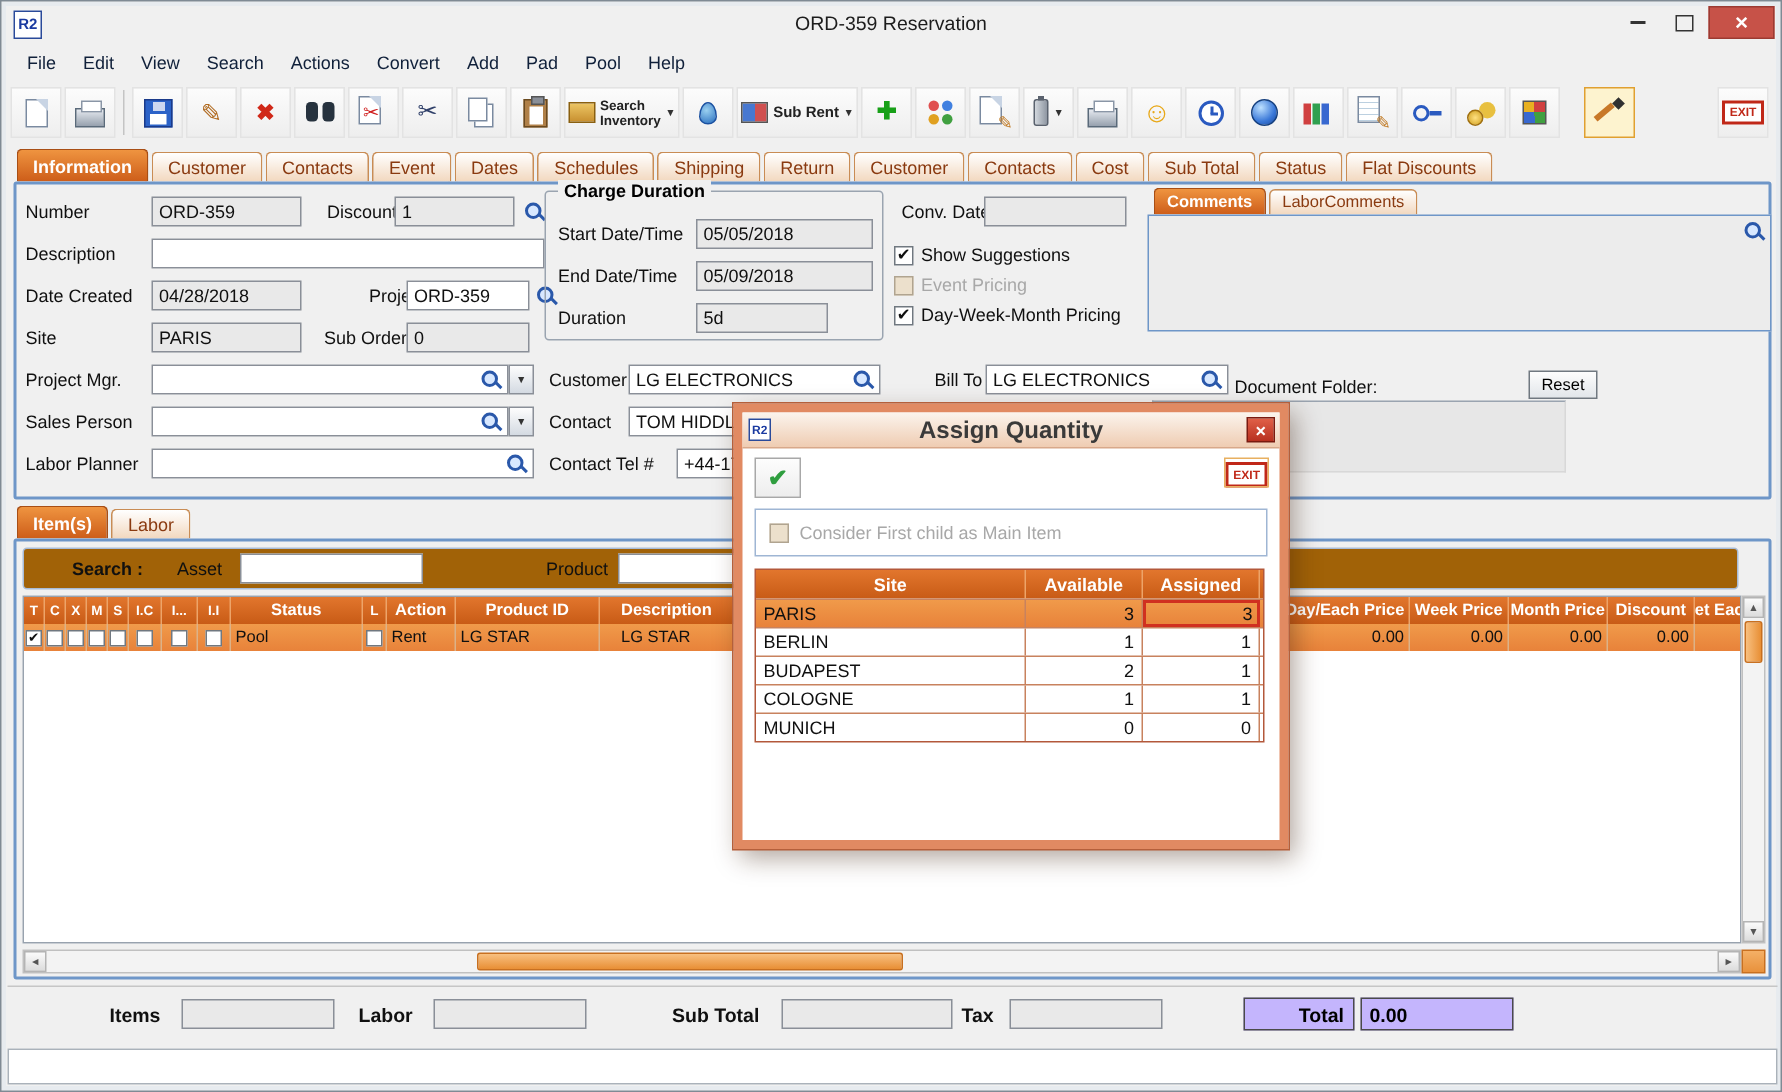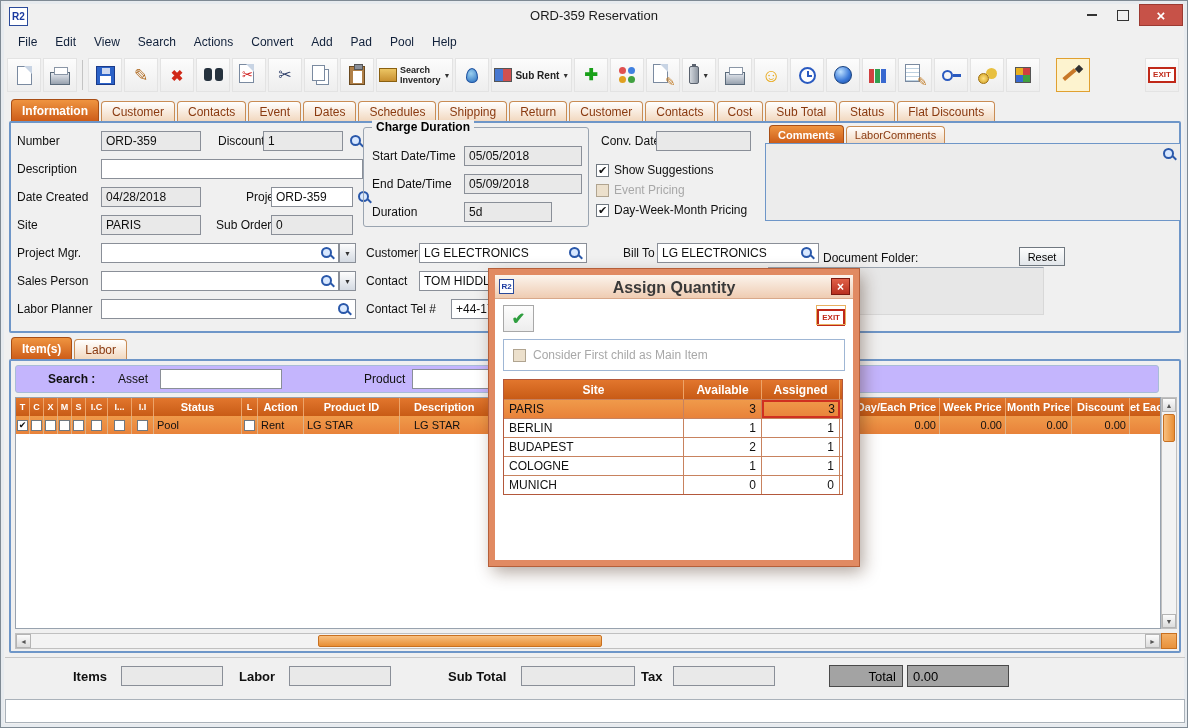--- a/index.html
+++ b/index.html
@@ -123,21 +123,21 @@
   .cb-row { position:absolute; display:flex; align-items:center; gap:5px; font-size:12px; color:#101010; }
   .cb-row.disabled { color:#a8a8a8; }
   .cb { width:13px; height:13px; border:1px solid #707880; background:#fff; display:inline-flex; align-items:center;
         justify-content:center; font-size:11px; line-height:1; color:#101010; flex:none; }
   .cb.disabled { background:#ece0cc; border-color:#b0a490; }
   .btn { position:absolute; border:1px solid #707880; background:linear-gradient(#fdfdfd,#e2e6ea); font-size:11px;
          display:flex; align-items:center; justify-content:center; }
   .grayarea { position:absolute; background:#e7e7e7; border:1px solid #9aa4b0; border-right-color:#d8d8d8; border-bottom-color:#d8d8d8; }
 
   
-  .searchstrip { position:absolute; border:1px solid #a8bcd8; background:#c4b5fd; border-radius:3px; }
+  .searchstrip { position:absolute; border:1px solid #a8bcd8; background:#a16207; border-radius:3px; }
   .tablearea { position:absolute; background:#fff; border:1px solid #98a2ae; overflow:hidden; }
   .thead { display:flex; height:18px; background:linear-gradient(#e2762d,#c85b16); color:#fff; font-size:11px; font-weight:bold; }
   .th { display:flex; align-items:center; justify-content:center; border-right:1px solid #eda469; overflow:hidden; white-space:nowrap; flex:none; }
   .th.tiny { font-size:9px; }
   .th.left { justify-content:flex-start; padding-left:14px; }
   .trow { display:flex; height:18px; background:linear-gradient(#f09a4a,#e8823a); font-size:11px; color:#101010; }
   .td { display:flex; align-items:center; padding:0 3px; border-right:1px solid #dcb288; overflow:hidden; white-space:nowrap; flex:none; }
   .td.center { justify-content:center; padding:0; }
   .td.right { justify-content:flex-end; }
   .td.padl { padding-left:14px; }
@@ -152,21 +152,21 @@
   .vscroll { position:absolute; width:16px; background:#f3f3f3; border:1px solid #c0c0c0; }
   .vbtn { position:absolute; left:0; width:14px; height:14px; background:linear-gradient(#fbfbfb,#dcdcdc); border:1px solid #b4b4b4;
           font-size:7px; color:#555; display:flex; align-items:center; justify-content:center; }
   .vthumb { position:absolute; left:1px; top:16px; width:12px; height:28px; border:1px solid #c87020; border-radius:2px;
             background:linear-gradient(90deg,#f8c080,#e88f35); }
   .corner { position:absolute; width:16px; height:16px; background:linear-gradient(#f4b066,#e8913c); border:1px solid #c87020; }
 
   
   .sumlbl { position:absolute; font-size:13px; font-weight:bold; color:#101010; }
   .sumfld { position:absolute; height:20px; background:#e9e9e9; border:1px solid #8a8f98; }
-  .totalbox { position:absolute; height:22px; background:#a3a3a3; border:1px solid #4a4a4a; font-size:13px; font-weight:normal;
+  .totalbox { position:absolute; height:22px; background:#c4b5fd; border:1px solid #4a4a4a; font-size:13px; font-weight:bold;
               display:flex; align-items:center; }
   .statusbar { position:absolute; background:#fff; border:1px solid #aab2ba; }
 
   
   .dialog { position:absolute; left:488px; top:268px; width:370px; height:297px; background:#fff;
             border:6px solid #e18a62; outline:1px solid #b55f3a; box-shadow:4px 6px 16px rgba(60,30,10,.4); z-index:50; }
   .dlg-title { position:relative; height:24px; background:linear-gradient(#fbf4ed,#efccb2); border-bottom:1px solid #d8a88a; }
   .dlg-logo { position:absolute; left:4px; top:4px; width:15px; height:15px; background:#fff; border:1px solid #2a4a9a;
               color:#1a3aa0; font-size:8px; font-weight:bold; display:flex; align-items:center; justify-content:center; }
   .dlg-titletext { position:absolute; left:0; right:0; top:4px; text-align:center; font-size:16px; font-weight:bold; color:#3a3a3a; }

